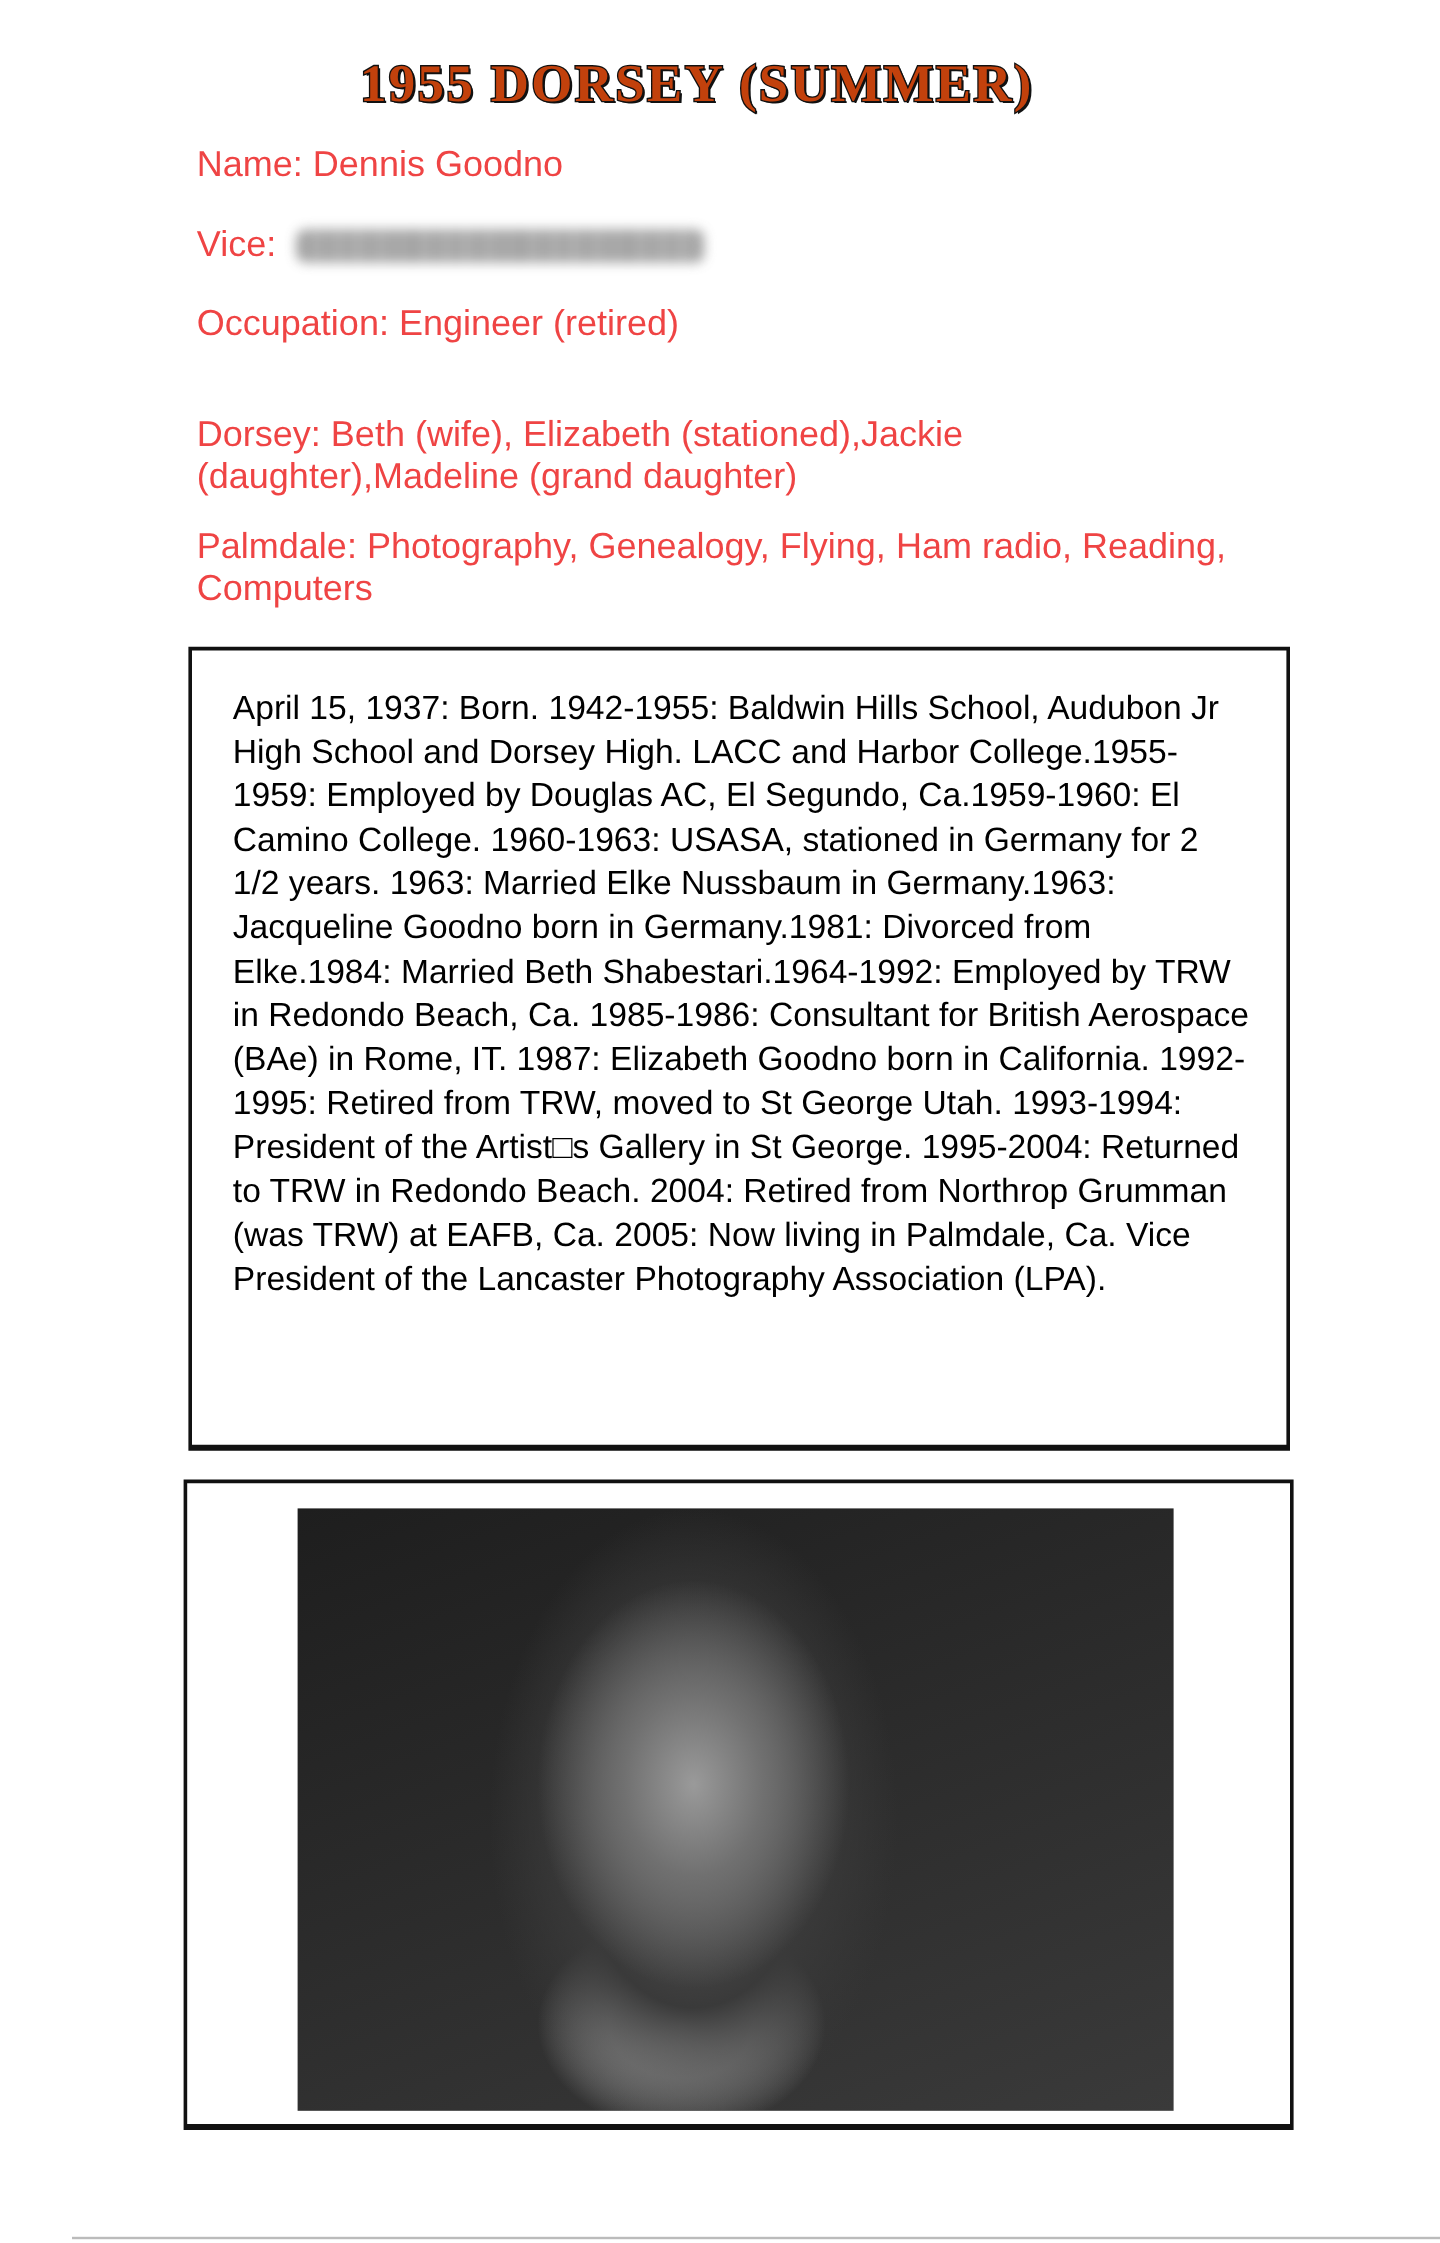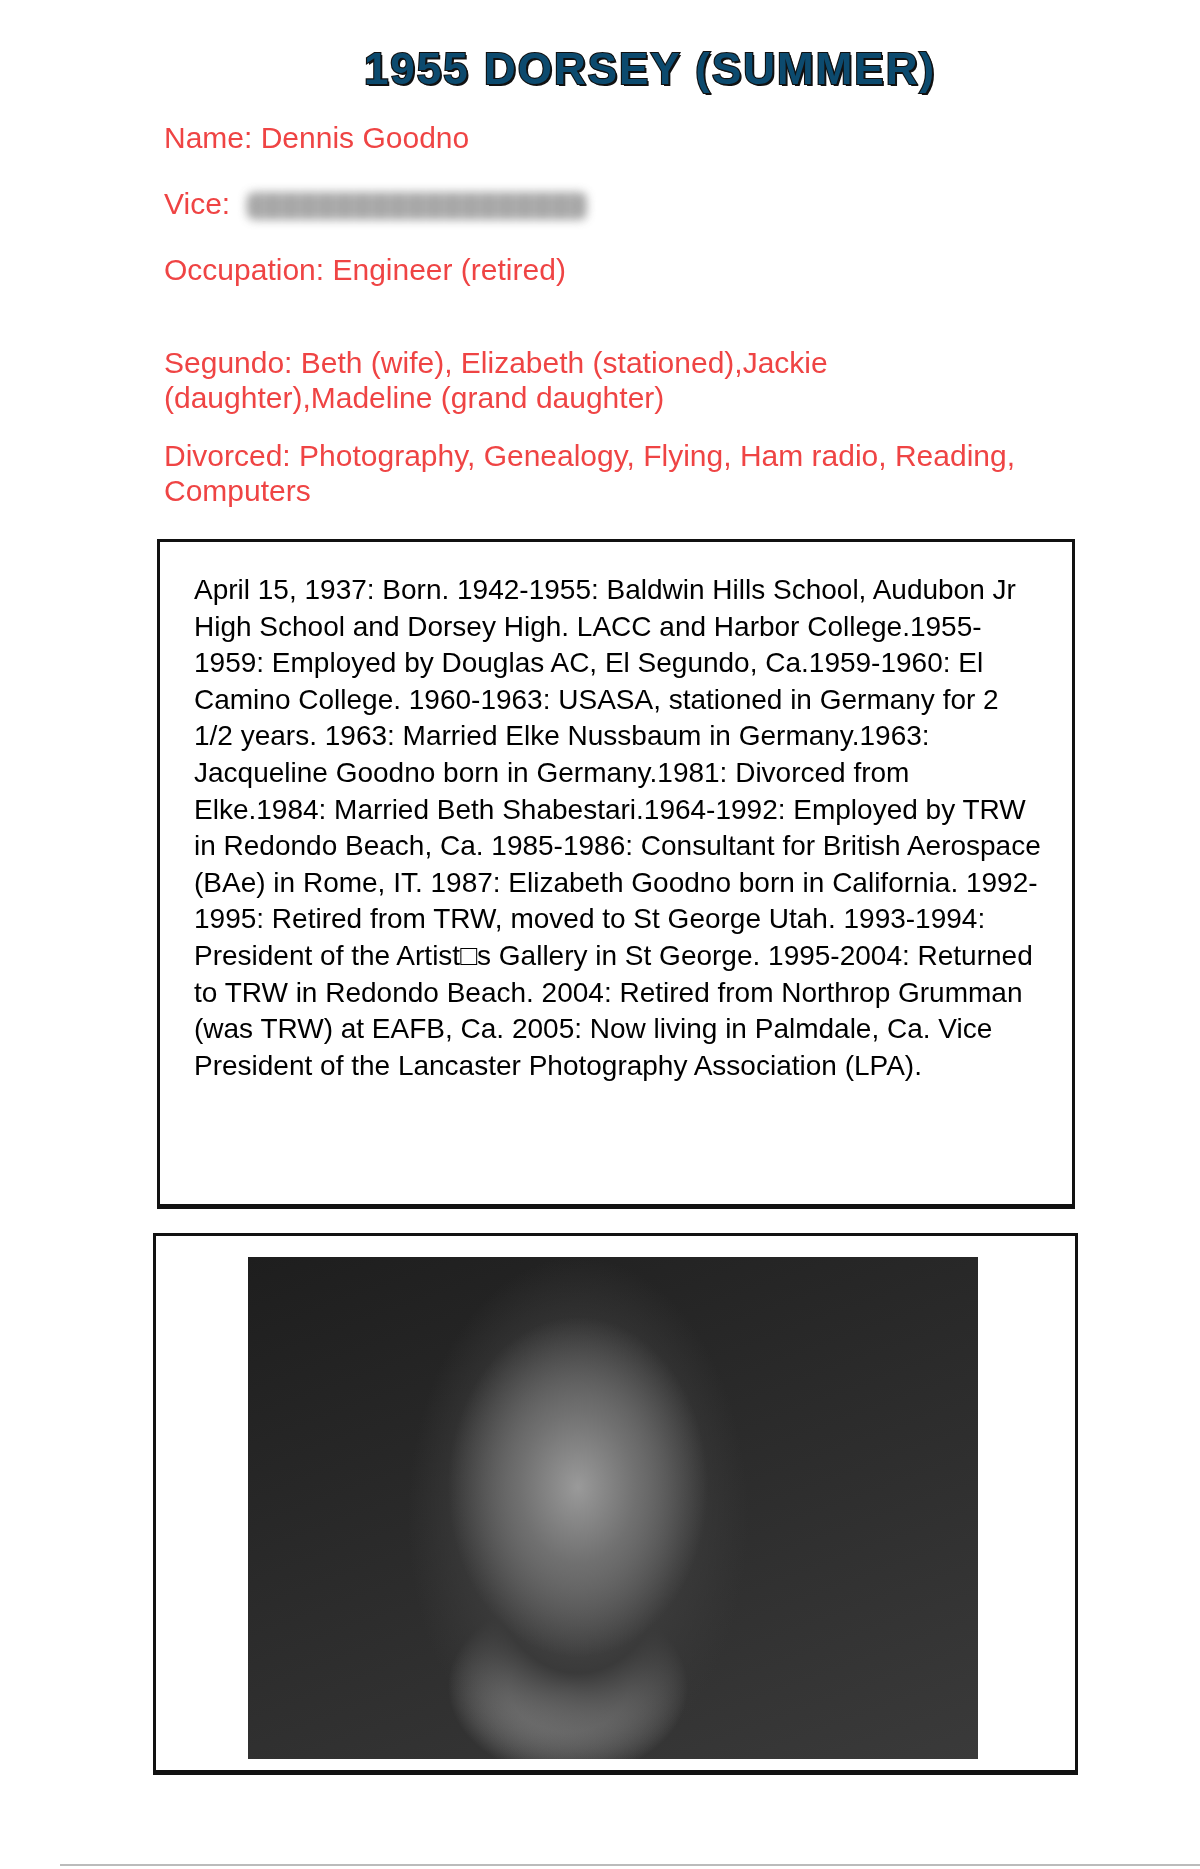--- a/index.html
+++ b/index.html
@@ -2,23 +2,23 @@
 <html><head>
 <meta charset="utf-8">
 <style>
   html, body { margin: 0; padding: 0; }
   body {
     width: 1200px; height: 1869px; background: #ffffff; position: relative; overflow: hidden;
     font-family: "Liberation Sans", sans-serif; color: #111;
   }
   .ghost { position: absolute; color: #d8d8d8; font-size: 24px; white-space: nowrap; }
   .title {
-    position: absolute; top: 44px; left: 300px; width: 700px; text-align: center;
-    font-family: Liberation Sans, sans-serif; font-weight: bold; font-size: 44px; letter-spacing: 2px;
-    color: #0c4a6e; -webkit-text-stroke: 2.2px #111; paint-order: stroke fill;
+    position: absolute; top: 44px; left: 300px; width: 700px; text-align: left;
+    font-family: Liberation Serif, serif; font-weight: bold; font-size: 44px; letter-spacing: 2px;
+    color: #c2410c; -webkit-text-stroke: 2.2px #111; paint-order: stroke fill;
     text-shadow: 2px 2px 0 #111;
   }
   .field { position: absolute; left: 164px; font-size: 30px; line-height: 36px; color: #ef4444; }
   .field .lbl { }
   .blur {
     display: inline-block; vertical-align: middle; width: 340px; height: 28px; margin-left: 8px;
     background: repeating-linear-gradient(90deg, #8a8a8a 0 6px, #b0b0b0 6px 10px, #7a7a7a 10px 14px, #c0c0c0 14px 18px);
     filter: blur(5px); border-radius: 8px; opacity: 0.85;
   }
   .multiline { width: 920px; line-height: 35px; }
@@ -60,26 +60,26 @@
   <span class="lbl">Vice:</span>
   <span class="blur"></span>
 </div>
 
 <div class="field" style="top:252px;">
   <span class="lbl">Occupation:</span>
   <span>Engineer (retired)</span>
 </div>
 
 <div class="field multiline" style="top:345px; width:700px;">
-  <span class="lbl">Segundo:</span>
+  <span class="lbl">Dorsey:</span>
   <span>Beth (wife), Elizabeth (stationed),Jackie (daughter),Madeline (grand daughter)</span>
 </div>
 
 <div class="field multiline" style="top:438px; width:920px;">
-  <span class="lbl">Divorced:</span>
+  <span class="lbl">Palmdale:</span>
   <span>Photography, Genealogy, Flying, Ham radio, Reading, Computers</span>
 </div>
 
 <div class="bio-box">
   <div class="bio-text">April 15, 1937: Born. 1942-1955: Baldwin Hills School, Audubon Jr High School and Dorsey High. LACC and Harbor College.1955-1959: Employed by Douglas AC, El Segundo, Ca.1959-1960: El Camino College. 1960-1963: USASA, stationed in Germany for 2 1/2 years. 1963: Married Elke Nussbaum in Germany.1963: Jacqueline Goodno born in Germany.1981: Divorced from Elke.1984: Married Beth Shabestari.1964-1992: Employed by TRW in Redondo Beach, Ca. 1985-1986: Consultant for British Aerospace (BAe) in Rome, IT. 1987: Elizabeth Goodno born in California. 1992-1995: Retired from TRW, moved to St George Utah. 1993-1994: President of the Artist□s Gallery in St George. 1995-2004: Returned to TRW in Redondo Beach. 2004: Retired from Northrop Grumman (was TRW) at EAFB, Ca. 2005: Now living in Palmdale, Ca. Vice President of the Lancaster Photography Association (LPA).</div>
 </div>
 
 <div class="photo-box">
   <div class="photo" title="Black and white portrait photograph of a bearded older man"></div>
 </div>

